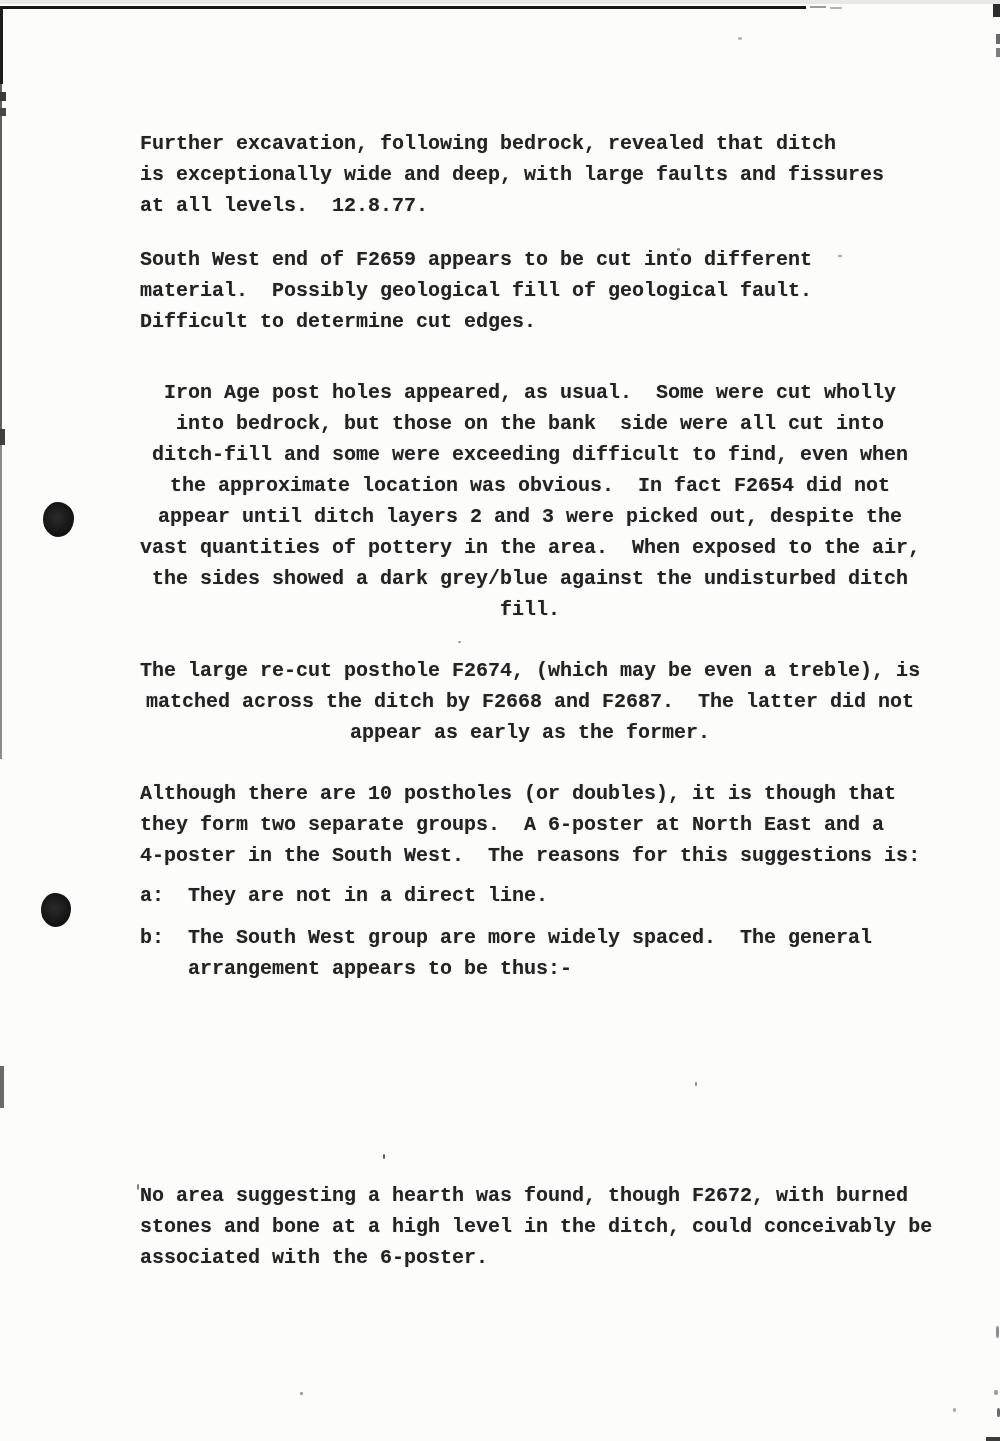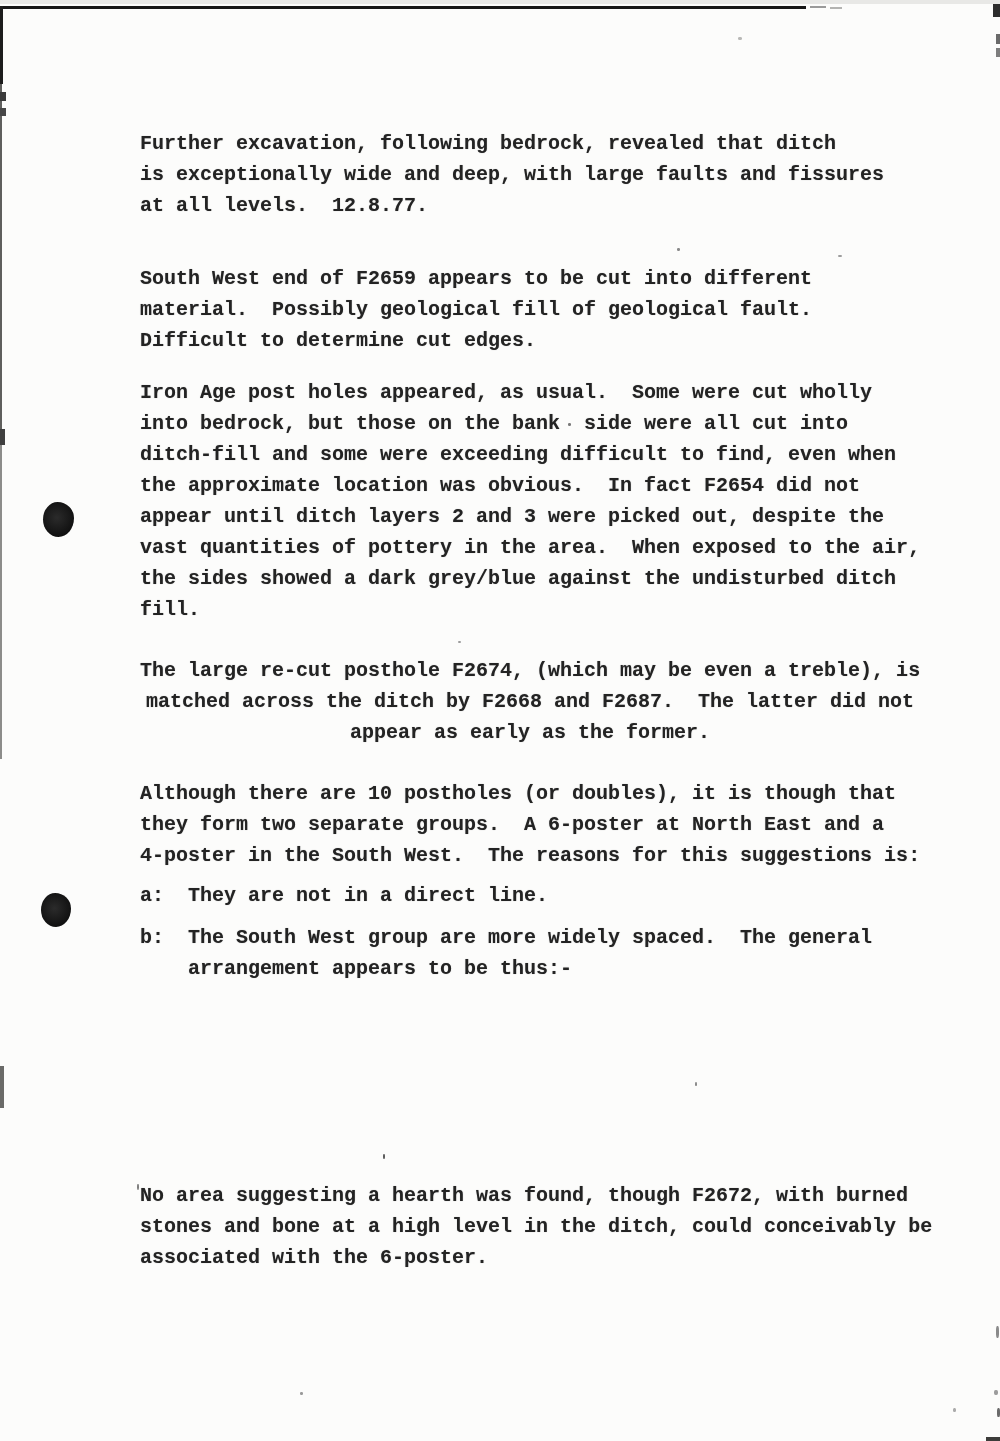--- a/index.html
+++ b/index.html
@@ -89,24 +89,24 @@
   <div class="speck" style="left:994px; top:1386px; width:4px; height:5px; background:#9c9c9c;"></div>
   <div class="speck" style="left:953px; top:1404px; width:3px; height:4px; background:#ababab;"></div>
   <div class="speck" style="left:997px; top:1404px; width:3px; height:9px; background:#6a6a6a;"></div>
 
   <div class="hole-punch" style="left:43px; top:498px; width:31px; height:35px;"></div>
   <div class="hole-punch" style="left:41px; top:889px; width:30px; height:34px;"></div>
 
   <div class="para" style="top:124px;">Further excavation, following bedrock, revealed that ditch
 is exceptionally wide and deep, with large faults and fissures
 at all levels.  12.8.77.</div>
-  <div class="para" style="top:259px;">South West end of F2659 appears to be cut into different
+  <div class="para" style="top:240px;">South West end of F2659 appears to be cut into different
 material.  Possibly geological fill of geological fault.
 Difficult to determine cut edges.</div>
-  <div class="para" style="top:373px;">Iron Age post holes appeared, as usual.  Some were cut wholly
+  <div class="para" style="top:373px;text-align:center;">Iron Age post holes appeared, as usual.  Some were cut wholly
 into bedrock, but those on the bank  side were all cut into
 ditch-fill and some were exceeding difficult to find, even when
 the approximate location was obvious.  In fact F2654 did not
 appear until ditch layers 2 and 3 were picked out, despite the
 vast quantities of pottery in the area.  When exposed to the air,
 the sides showed a dark grey/blue against the undisturbed ditch
 fill.</div>
   <div class="para" style="top:651px;text-align:center;">The large re-cut posthole F2674, (which may be even a treble), is
 matched across the ditch by F2668 and F2687.  The latter did not
 appear as early as the former.</div>

